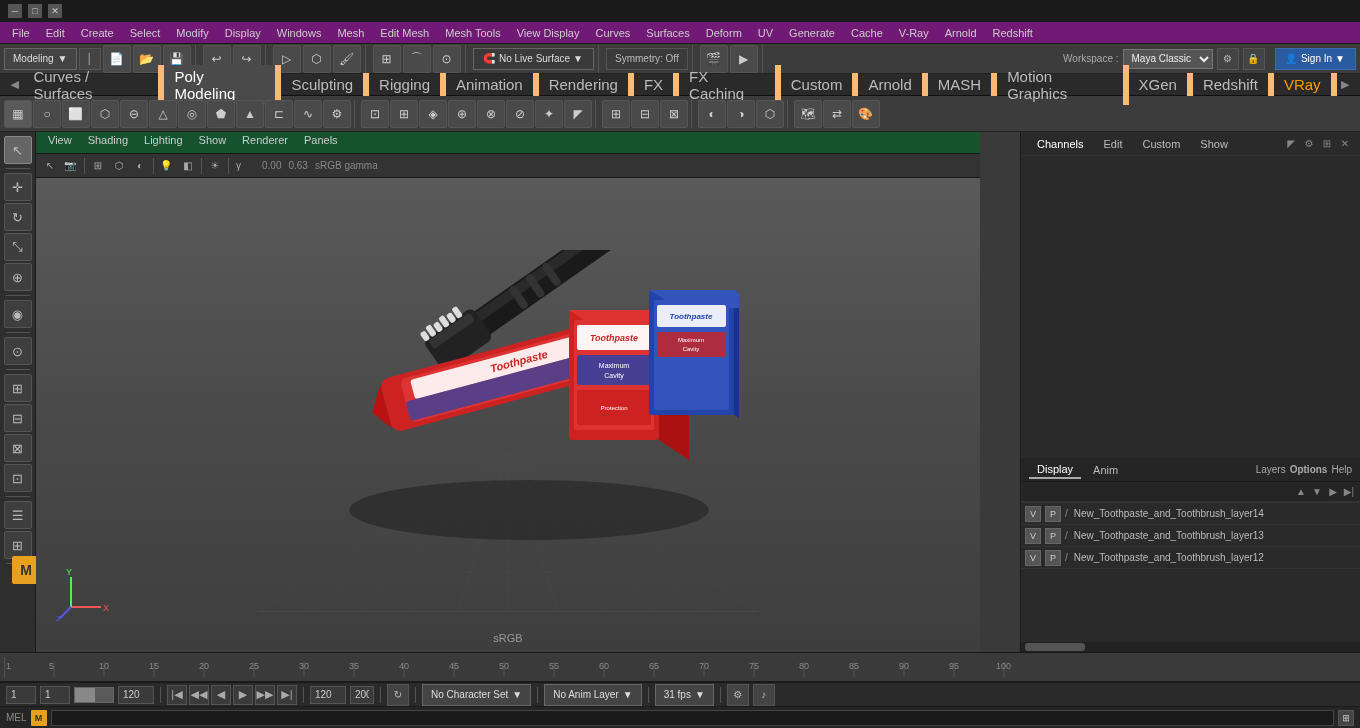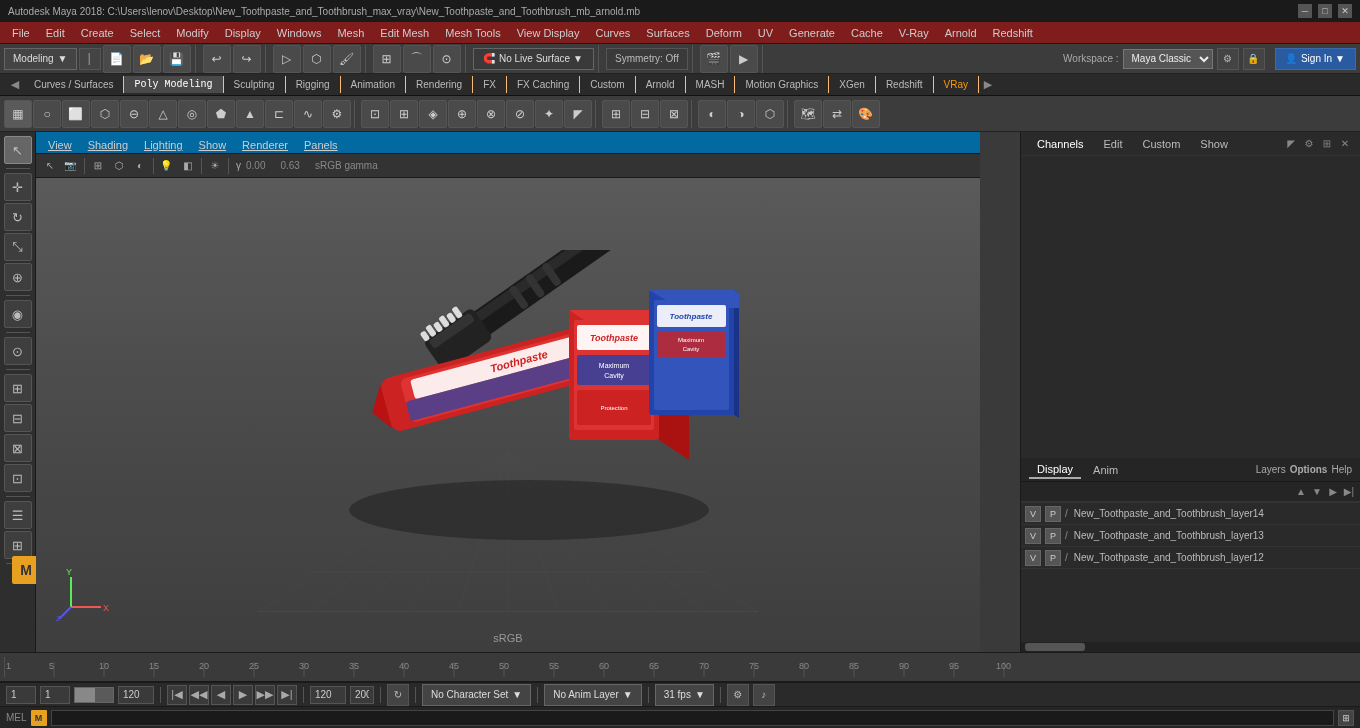--- a/index.html
+++ b/index.html
@@ -30,21 +30,21 @@
     #title-bar .win-btn {
       width: 14px; height: 14px;
       background: #555; border: none;
       color: #ccc; font-size: 9px;
       cursor: pointer; display: flex; align-items: center; justify-content: center;
     }
 
     
     #menu-bar {
       height: 22px;
-      background: #7f1d1d;
+      background: #701a75;
       display: flex;
       align-items: center;
       padding: 0 4px;
       border-bottom: 1px solid #1a1a1a;
     }
     .menu-item {
       padding: 2px 8px;
       color: #ccc;
       cursor: pointer;
       font-size: 11px;
@@ -84,25 +84,25 @@
       background: #2a2a2a;
       display: flex;
       align-items: center;
       padding: 0 6px;
       gap: 0;
       border-bottom: 1px solid #111;
     }
     .module-tab {
       padding: 3px 10px;
       color: #bbb;
-      font-size: 10px;
-      cursor: pointer;
-      border-right: 1px solid #fdba74;
-    }
-    .module-tab.active { background: #4a4a4a; color: #fff; font-family: Liberation Mono, monospace; }
+      font-size: 15px;
+      cursor: pointer;
+      border-right: 6px solid #fdba74;
+    }
+    .module-tab.active { background: #4a4a4a; color: #fff; }
     .module-tab-arrow {
       width: 18px; height: 22px;
       display: flex; align-items: center; justify-content: center;
       color: #888; cursor: pointer;
     }
 
     
     #icon-toolbar {
       height: 36px;
       background: #3c3c3c;
@@ -156,27 +156,26 @@
     #viewport-area {
       flex: 1;
       display: flex;
       flex-direction: column;
       position: relative;
     }
 
     
     #viewport-menu {
       height: 22px;
-      background: #0369a1;
-      display: flex;
-      align-items: flex-end;
+      background: #14532d;
+      display: flex;
+      align-items: flex-start;
       padding: 0 6px;
       gap: 4px;
       border-bottom: 1px solid #1a1a1a;
-      text-decoration: underline;
     }
     .vp-menu-item {
       color: #ccc;
       font-size: 11px;
       cursor: pointer;
       padding: 2px 6px;
     }
 
     
     #viewport-icon-bar {
@@ -503,21 +502,20 @@
       font-size: 10px;
     }
 
     
     .module-tab.vray { color: #ff9900; }
   </style>
 </head>
 <body>
 
 <div id="title-bar">
-  <span class="title-text">Autodesk Maya 2018: C:\Users\lenov\Desktop\New_Toothpaste_and_Toothbrush_max_vray\New_Toothpaste_and_Toothbrush_mb_arnold.mb</span>
   <div class="win-controls">
     <button class="win-btn">─</button>
     <button class="win-btn">□</button>
     <button class="win-btn">✕</button>
   </div>
 </div>
 
 <div id="menu-bar">
   <span class="menu-item">File</span>
   <span class="menu-item">Edit</span>
@@ -701,21 +699,21 @@
       <div class="vp-sep"></div>
       <div class="vp-icon">💡</div>
       <div class="vp-icon">◧</div>
       <div class="vp-sep"></div>
       <div class="vp-icon">☀</div>
       <div class="vp-sep"></div>
 
       <div class="vp-icon" style="width:auto;padding:0 4px;font-size:10px;">
         <span>γ</span>
       </div>
-      <div style="display:flex;align-items:center;gap:15px;margin-left:0;">
+      <div style="display:flex;align-items:center;gap:7px;margin-left:16px;">
         <span style="color:#888;font-size:10px;">0.00</span>
         <span style="color:#888;font-size:10px;">0.63</span>
         <span style="color:#888;font-size:10px;">sRGB gamma</span>
       </div>
     </div>
 
     <div id="viewport-3d">
       <div class="viewport-bg">
 
         <svg class="grid-svg" style="position:absolute;bottom:40px;left:50%;transform:translateX(-50%);width:500px;height:160px;">

